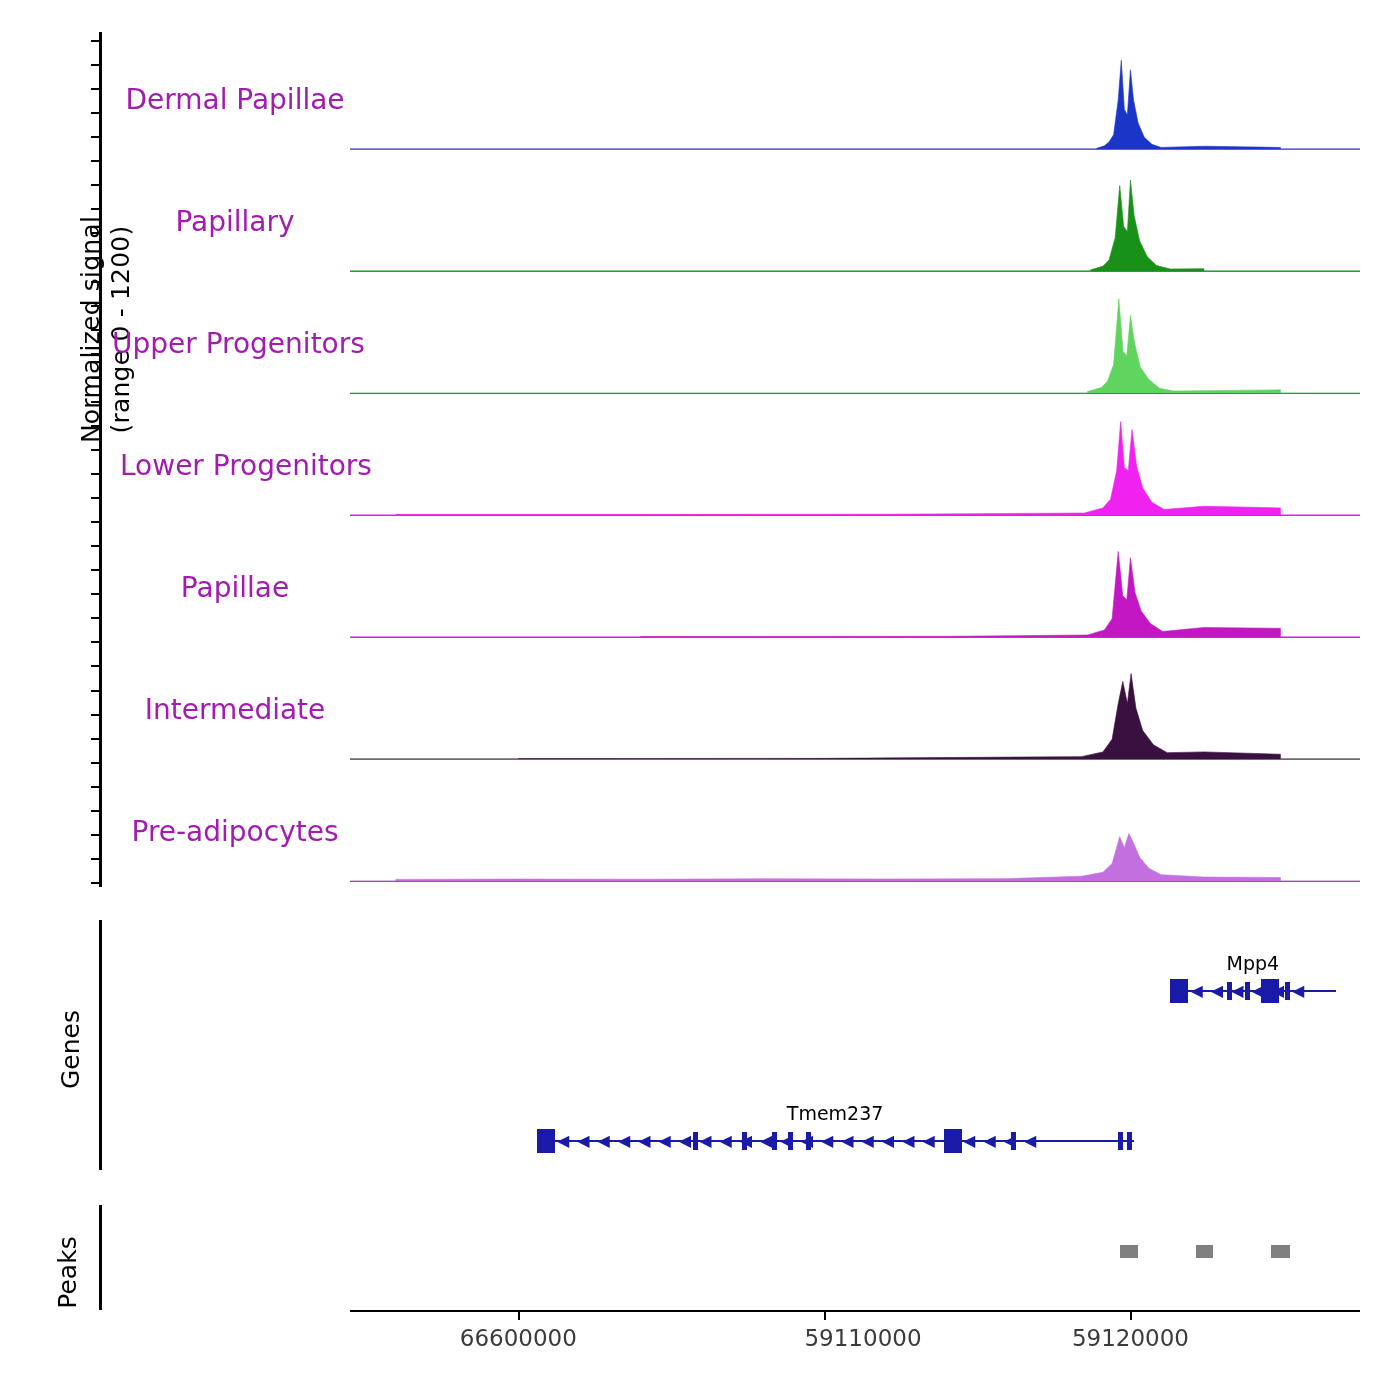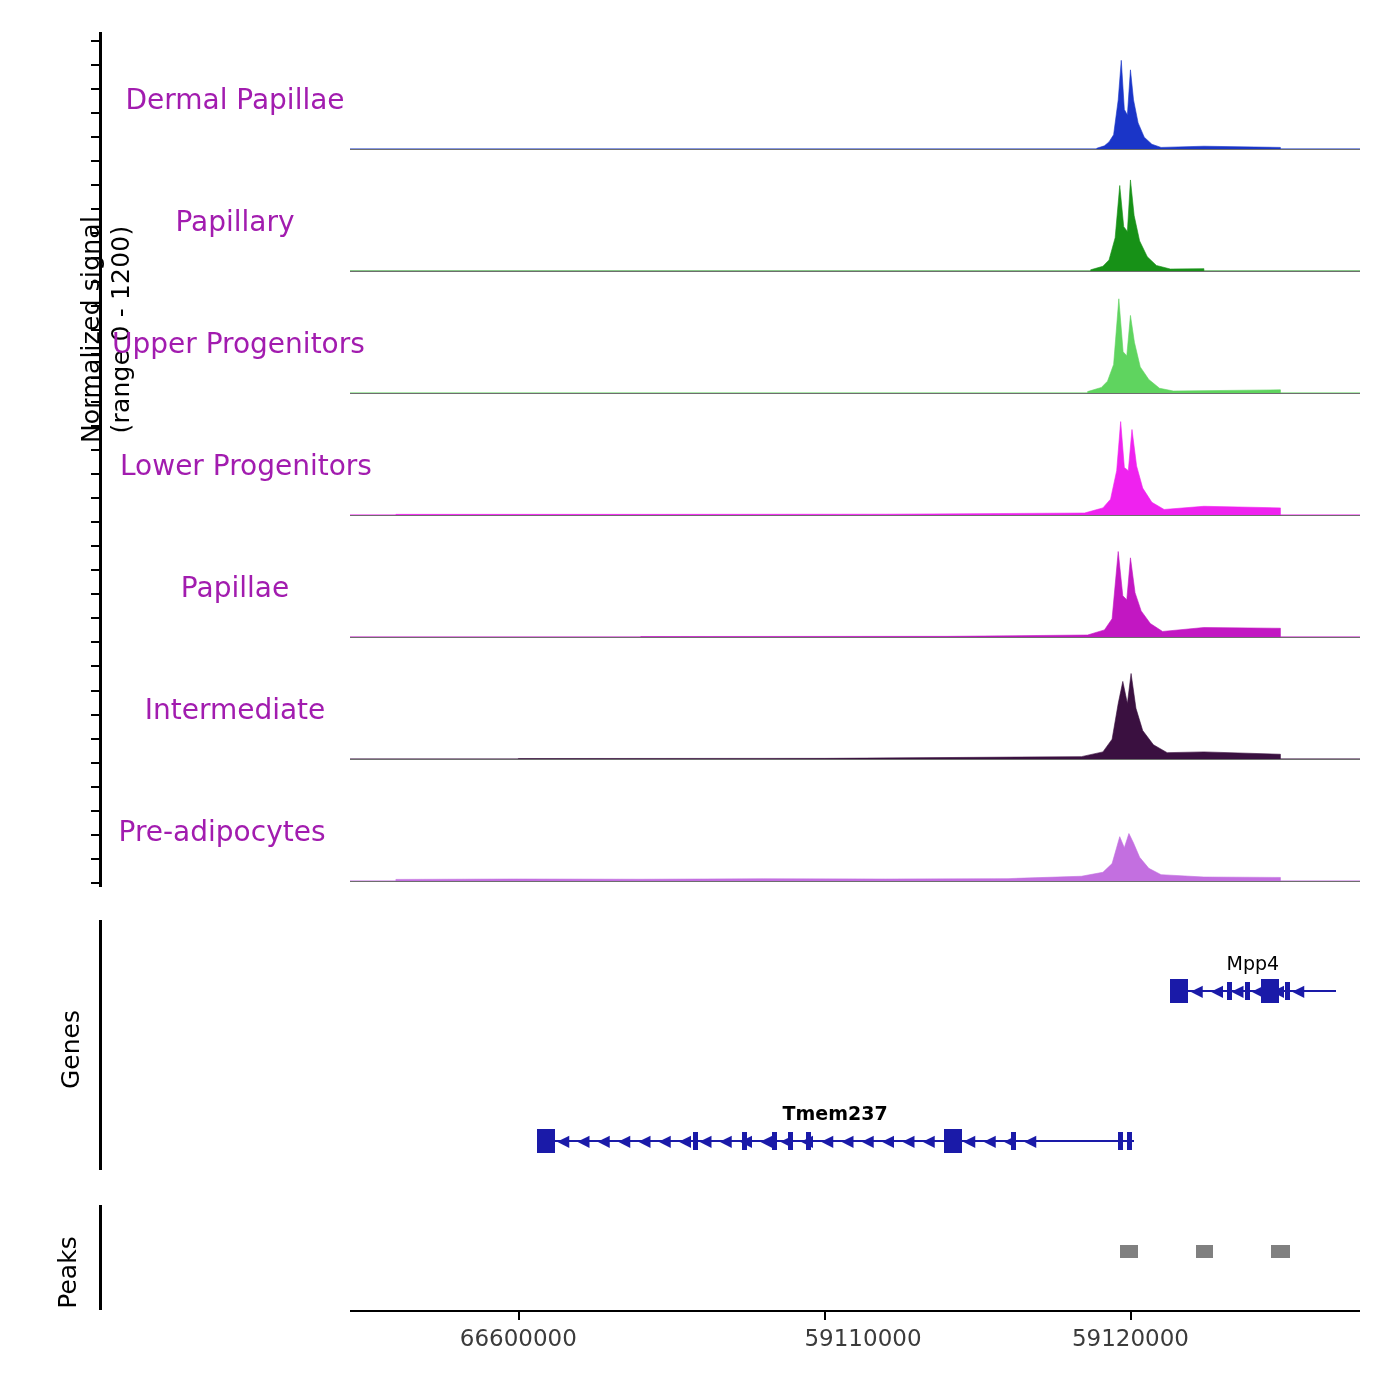--- a/index.html
+++ b/index.html
@@ -305,21 +305,21 @@
         <div class="gene-exon" style="left: 156.091px; width: 5px;"></div>
         <div class="gene-exon" style="left: 205.061px; width: 5px;"></div>
         <div class="gene-exon" style="left: 235.667px; width: 5px;"></div>
         <div class="gene-exon" style="left: 250.97px; width: 5px;"></div>
         <div class="gene-exon" style="left: 269.333px; width: 5px;"></div>
         <div class="gene-exon big" style="left: 407.061px; width: 18px;"></div>
         <div class="gene-exon" style="left: 474.394px; width: 5px;"></div>
         <div class="gene-exon" style="left: 581.515px; width: 5px;"></div>
         <div class="gene-exon" style="left: 590.697px; width: 5px;"></div>
       </div>
-      <div class="gene-name" style="left: 536.697px; width: 596.818px; top: 1102px; font-weight: bold;">Tmem237</div>
+      <div class="gene-name" style="left: 536.697px; width: 596.818px; top: 1102px;">Tmem237</div>
     </div>
 
   <div id="peaks-container">
       <div class="peak" style="left: 1119.74px; width: 18.3636px; top: 1245px;"></div>
       <div class="peak" style="left: 1196.26px; width: 16.8333px; top: 1245px;"></div>
       <div class="peak" style="left: 1271.24px; width: 18.3636px; top: 1245px;"></div>
     </div>
 
   <div class="xaxis-line"></div>
   <div id="xticks-container">
@@ -330,14 +330,14 @@
       <div class="xtick" style="left: 1130.45px;"></div>
       <div class="xticklabel" style="left: 1130.45px;">59120000</div>
     </div>
 
 <div class="track-label" style="left: 120px; width: 230px; top: 83px;">Dermal Papillae</div>
     <div class="track-label" style="left: 120px; width: 230px; top: 205px;">Papillary</div>
     <div class="track-label" style="left: 112px; width: 230px; top: 327px;">Upper Progenitors</div>
     <div class="track-label" style="left: 120px; width: 230px; top: 449px;">Lower Progenitors</div>
     <div class="track-label" style="left: 120px; width: 230px; top: 571px;">Papillae</div>
     <div class="track-label" style="left: 120px; width: 230px; top: 693px;">Intermediate</div>
-    <div class="track-label" style="left: 107px; width: 230px; top: 815px; text-align: center;">Pre-adipocytes</div>
+    <div class="track-label" style="left: 120px; width: 230px; top: 815px; text-align: center;">Pre-adipocytes</div>
   </div>
 
 </body></html>

